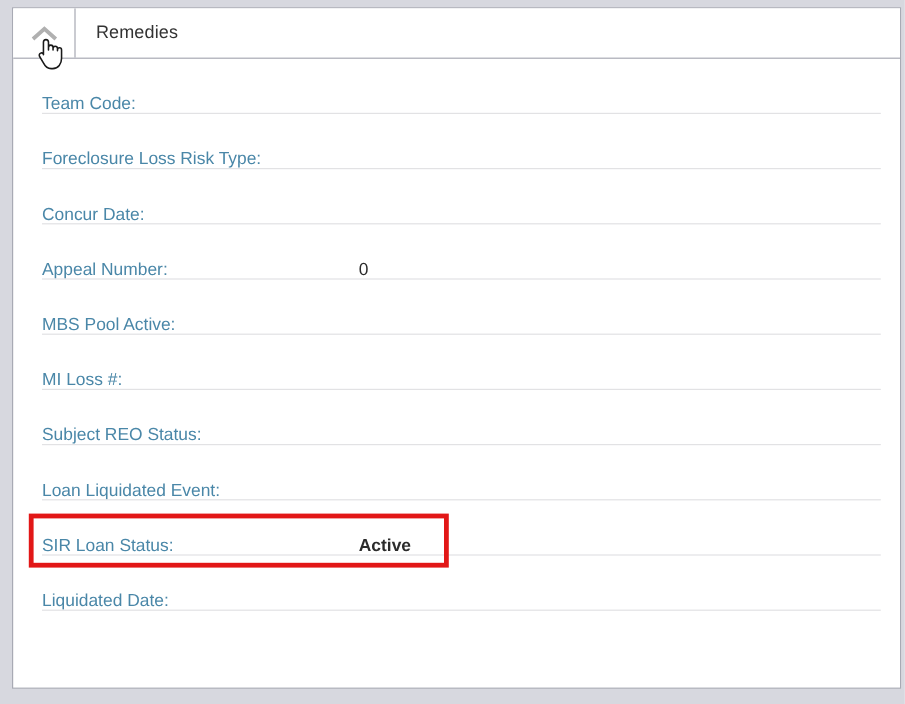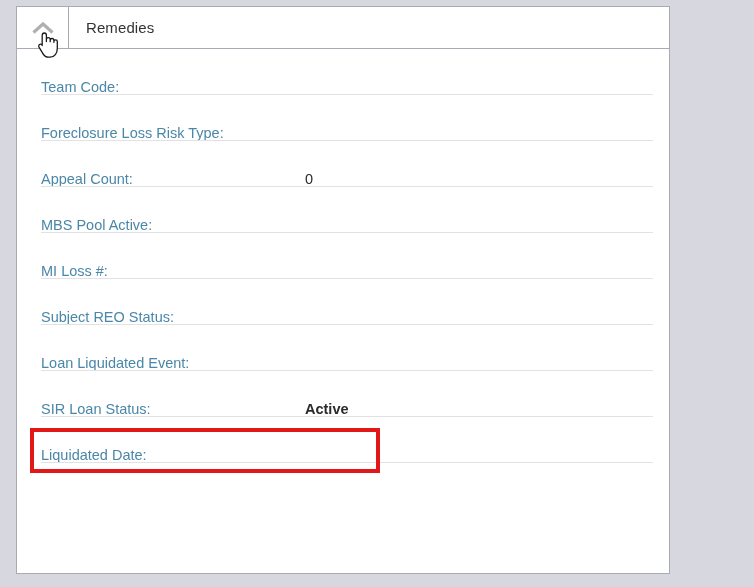--- a/index.html
+++ b/index.html
@@ -9,23 +9,23 @@
   body {
     width: 754px;
     height: 587px;
     background: #d7d8df;
     font-family: "Liberation Sans", sans-serif;
     overflow: hidden;
   }
 
   .panel {
     position: absolute;
-    left: 16px;
+    left: 10px;
     top: 6px;
-    width: 654px;
+    width: 741px;
     height: 568px;
     background: #ffffff;
     border: 1px solid #a8aab4;
     box-sizing: border-box;
   }
 
   
   .panel-header {
     position: relative;
     height: 41px;
@@ -144,23 +144,27 @@
     <div class="row">
       <span class="row-label">Team Code:</span>
       <span class="row-value"></span>
     </div>
 
     <div class="row">
       <span class="row-label">Foreclosure Loss Risk Type:</span>
       <span class="row-value"></span>
     </div>
 
-
-    <div class="row">
-      <span class="row-label">Appeal Count:</span>
+    <div class="row">
+      <span class="row-label">Concur Date:</span>
+      <span class="row-value"></span>
+    </div>
+
+    <div class="row">
+      <span class="row-label">Appeal Number:</span>
       <span class="row-value">0</span>
     </div>
 
 
     <div class="row">
       <span class="row-label">MBS Pool Active:</span>
       <span class="row-value"></span>
     </div>
 
     <div class="row">

